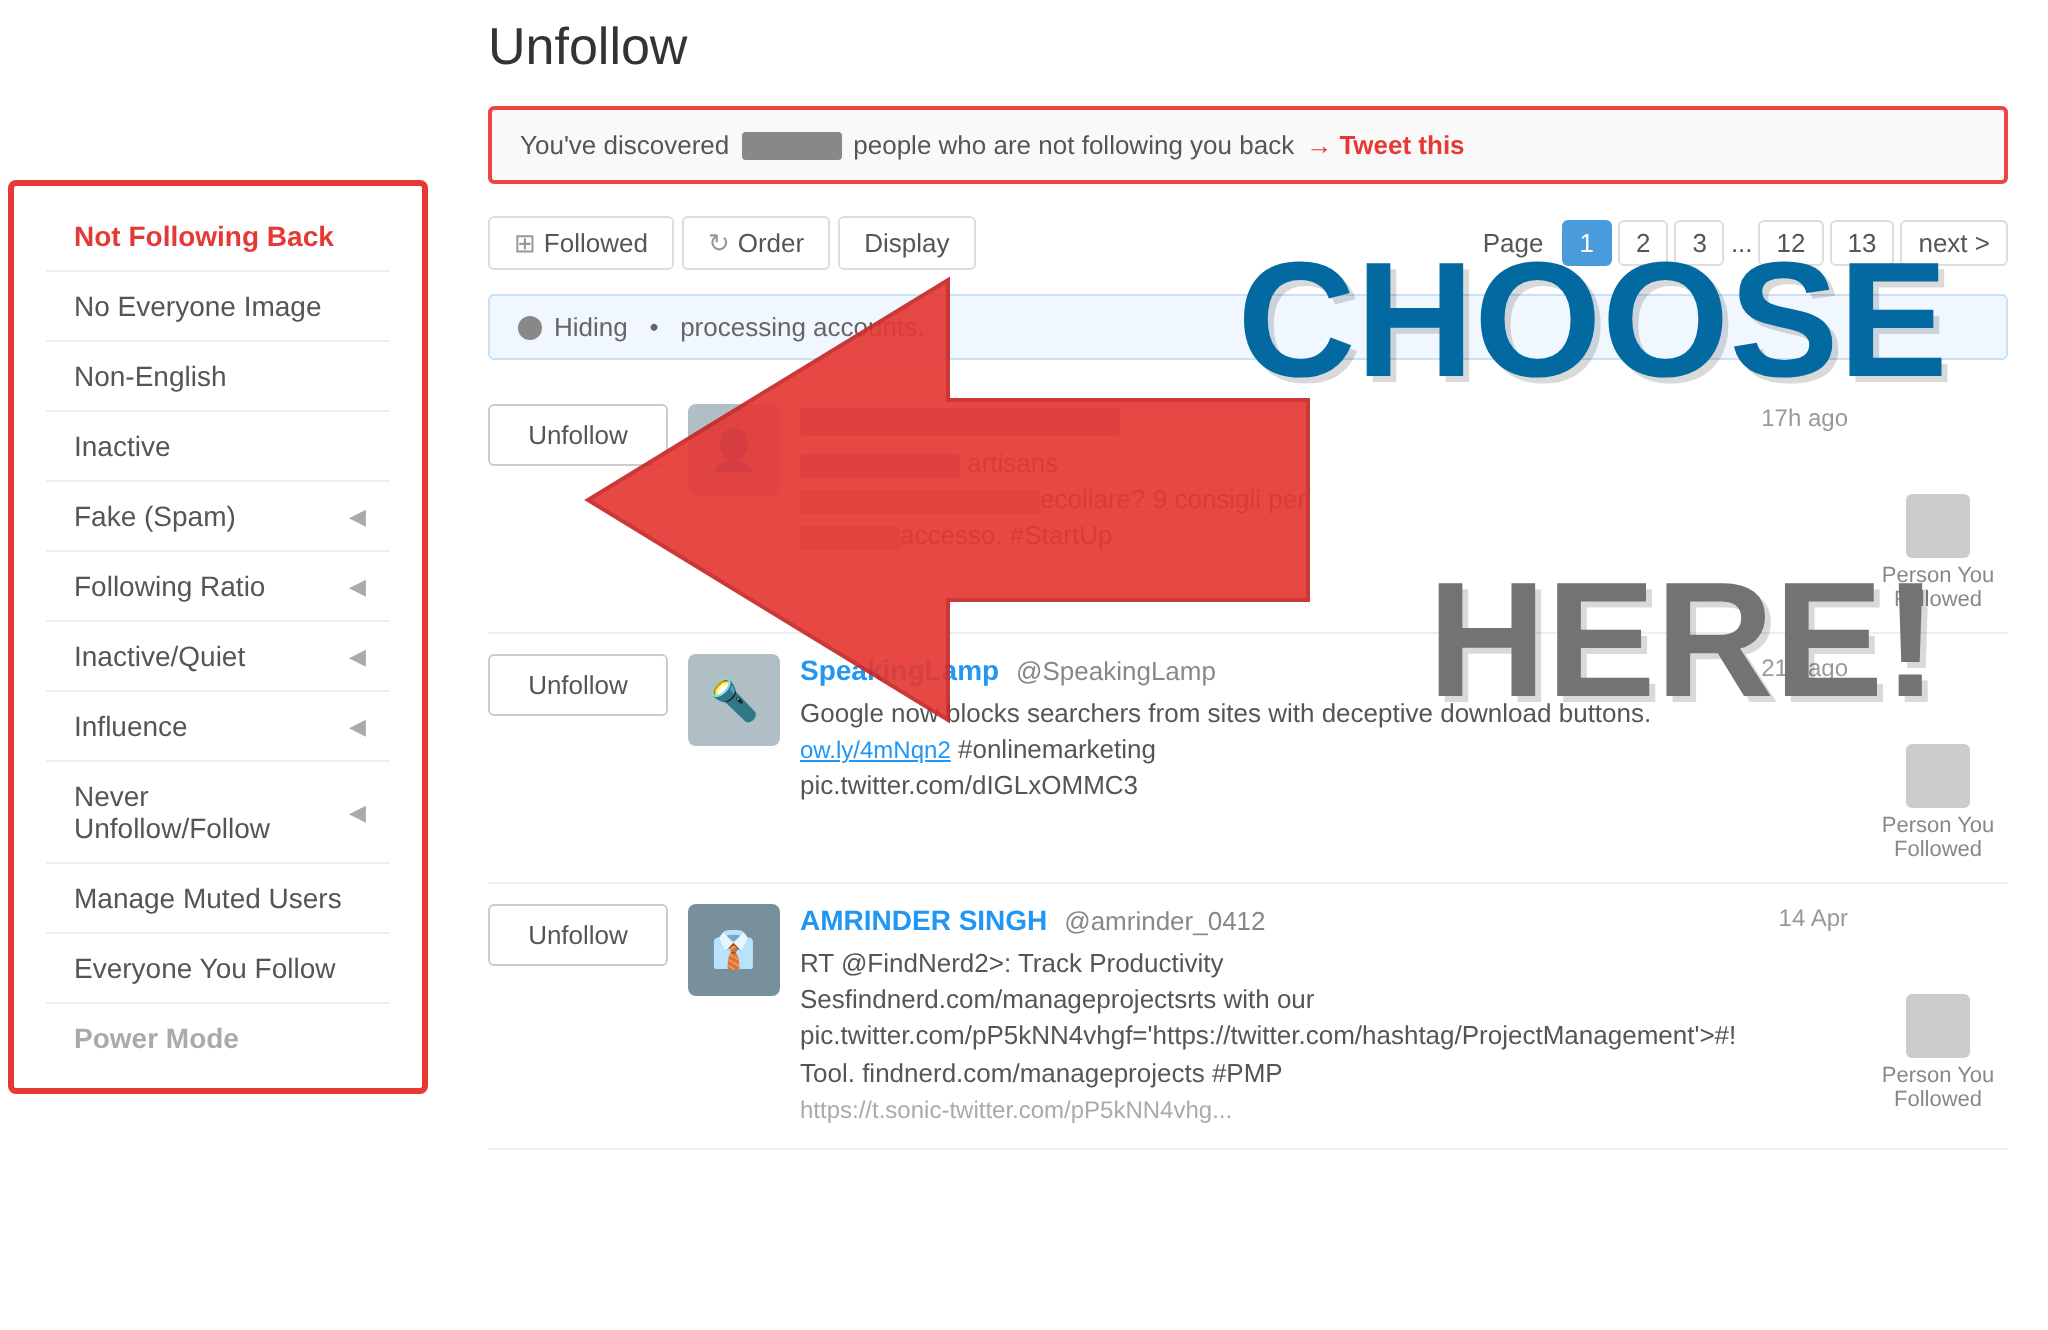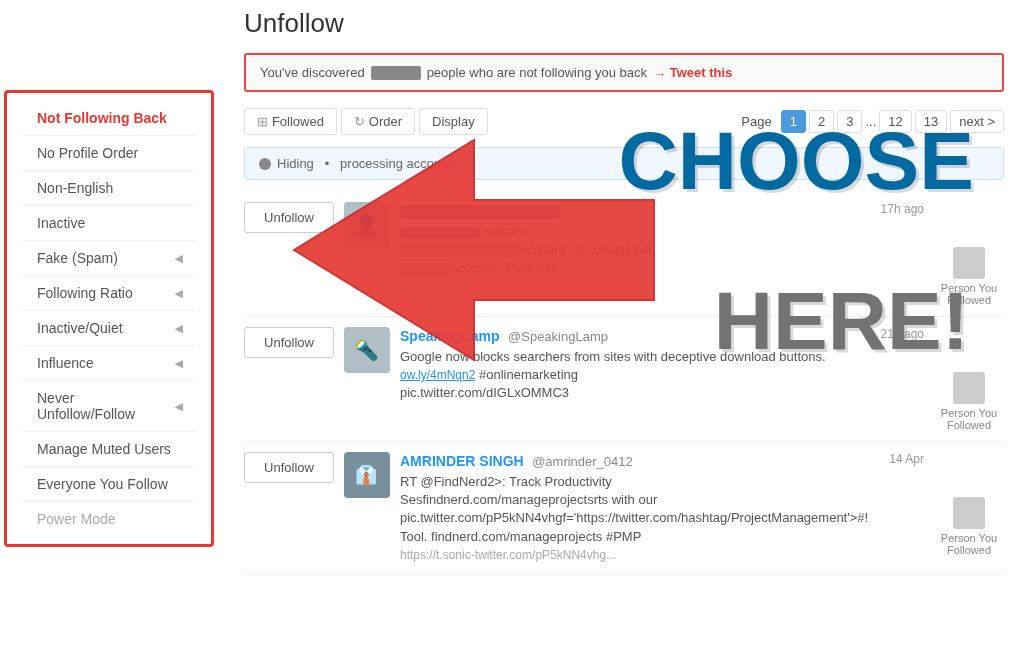--- a/index.html
+++ b/index.html
@@ -30,21 +30,21 @@
       display: flex;
       align-items: center;
       justify-content: space-between;
       padding: 9px 12px 9px 14px;
       font-size: 14px;
       color: #555;
       cursor: pointer;
       border-bottom: 1px solid #f0f0f0;
     }
 
-    .sidebar-item:last-child { border-bottom: none; }
+    .sidebar-item:last-child { border-bottom: none; font-weight: bold; }
 
     .sidebar-item.active {
       color: #e53935;
       font-weight: bold;
     }
 
     .sidebar-item.disabled {
       color: #aaa;
     }
 
@@ -313,21 +313,21 @@
 
 <div id="sidebar">
   <div id="sidebar-items">
       <div class="sidebar-item active">
         <div class="sidebar-item-left">
           <span>Not Following Back</span>
         </div>
       </div>
       <div class="sidebar-item">
         <div class="sidebar-item-left">
-          <span>No Profile Order</span>
+          <span>No Everyone Image</span>
         </div>
       </div>
       <div class="sidebar-item">
         <div class="sidebar-item-left">
           <span>Non-English</span>
         </div>
       </div>
       <div class="sidebar-item">
         <div class="sidebar-item-left">
           <span>Inactive</span>

